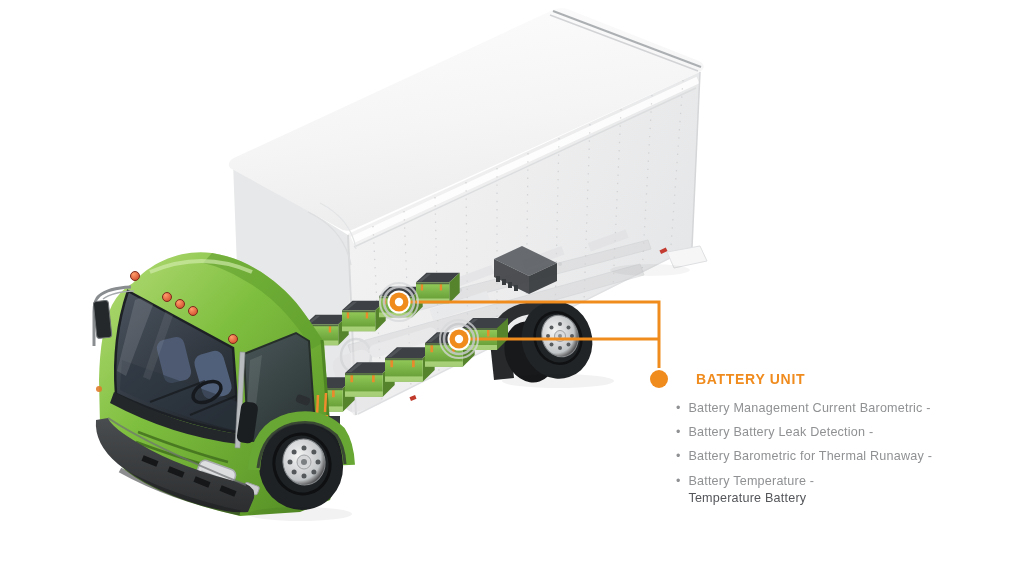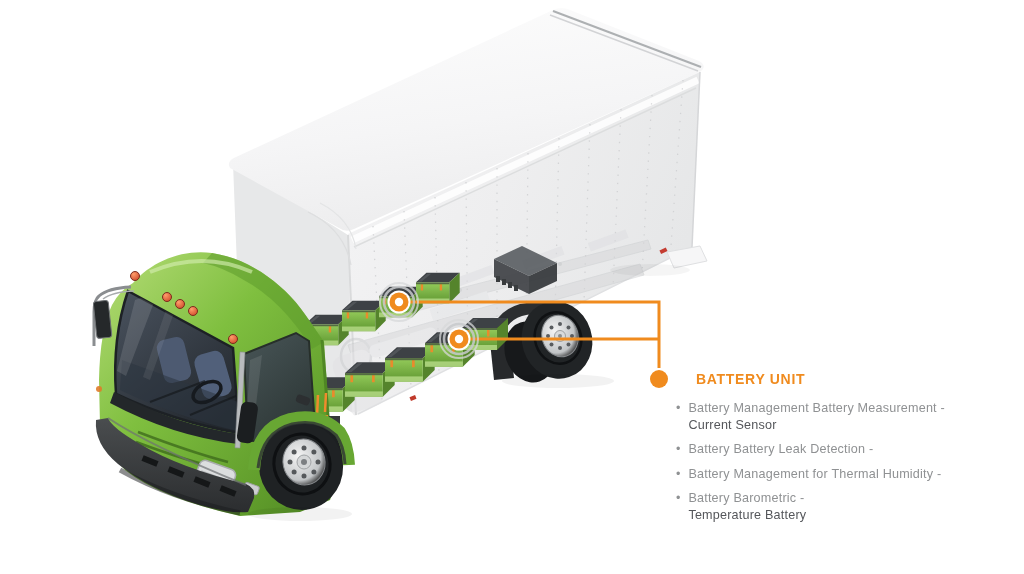--- a/index.html
+++ b/index.html
@@ -284,39 +284,38 @@
     <circle cx="659" cy="379" r="9" class="accent-fill"></circle>
   </g>
 </svg>
 
 <div class="callout">
   <div class="callout-title">BATTERY UNIT</div>
   <ul class="sensor-list">
     <li class="sensor-item">
       <span class="bullet">•</span>
       <span class="item-text">
-        <span class="l1">Battery Management Battery Measurement -</span>
-        <span class="l2">Current Sensor</span>
+        <span class="l1">Battery Management Current Barometric -</span>
       </span>
     </li>
     <li class="sensor-item">
       <span class="bullet">•</span>
       <span class="item-text">
         <span class="l1">Battery Battery Leak Detection -</span>
       </span>
     </li>
     <li class="sensor-item">
       <span class="bullet">•</span>
       <span class="item-text">
-        <span class="l1">Battery Management for Thermal Humidity -</span>
+        <span class="l1">Battery Barometric for Thermal Runaway -</span>
       </span>
     </li>
     <li class="sensor-item">
       <span class="bullet">•</span>
       <span class="item-text">
-        <span class="l1">Battery Barometric -</span>
+        <span class="l1">Battery Temperature -</span>
         <span class="l2">Temperature Battery</span>
       </span>
     </li>
   </ul>
 </div>
 
 </div>
 
 </body></html>

